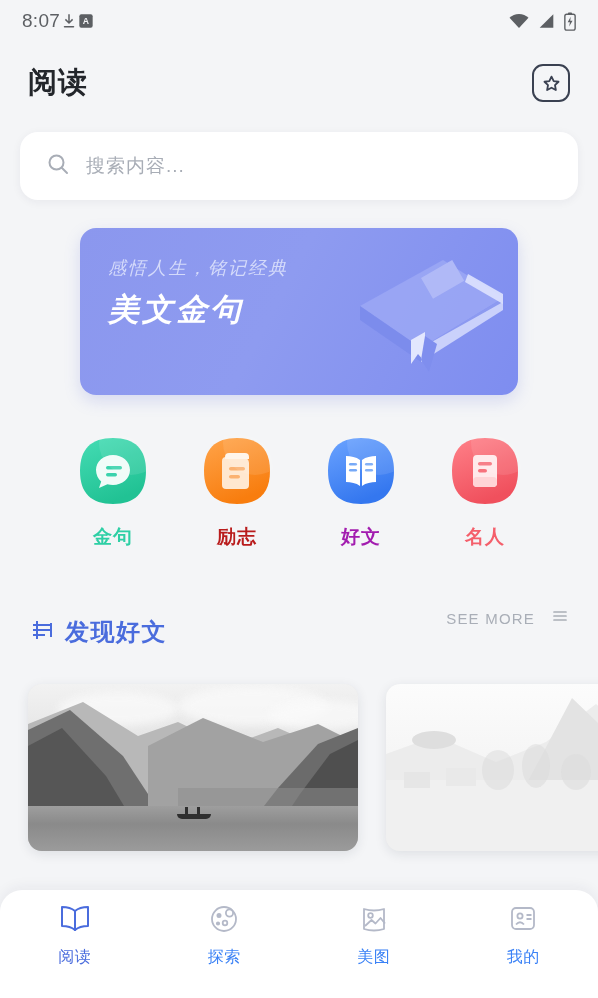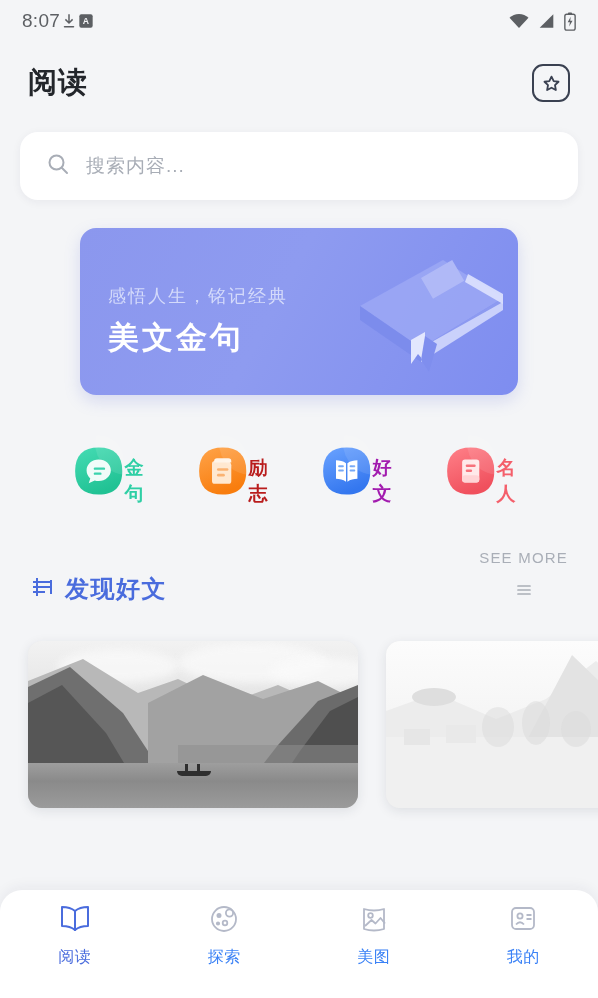--- a/index.html
+++ b/index.html
@@ -41,50 +41,50 @@
   }
   .search-ph { font-size: 19px; color: #a8adb6; letter-spacing: 1px; }
 
   
   .banner-wrap { padding: 28px 80px 0; }
   .banner {
     position: relative; height: 167px; border-radius: 16px; overflow: hidden;
     background: linear-gradient(118deg, #8b97ee 0%, #8e9bf0 45%, #7e8df0 100%);
     box-shadow: 0 6px 16px rgba(110,125,220,.22);
   }
-  .banner-text { position: absolute; left: 28px; top: 56px; }
+  .banner-text { position: absolute; left: 28px; top: 28px; font-style: italic; }
   .banner-sub { font-size: 18px; color: #d4dafa; letter-spacing: 2px; }
   .banner-title {
     font-size: 31px; font-weight: bold; color: #ffffff;
     letter-spacing: 3px; margin-top: 9px;
   }
   .banner-art { position: absolute; right: 8px; top: 8px; }
 
   
   .cats { display: flex; justify-content: center; gap: 44px; padding: 40px 0 0; }
-  .cat { width: 80px; display: flex; flex-direction: row; align-items: flex-end; }
+  .cat { width: 80px; display: flex; flex-direction: column; align-items: center; }
   .cat-ic {
     width: 72px; height: 72px; border-radius: 31px;
     display: flex; align-items: center; justify-content: center; position: relative;
     overflow: hidden;
   }
   .cat-ic::after {
     content: ""; position: absolute; width: 64px; height: 64px; border-radius: 50%;
     left: 22px; top: -24px; background: rgba(255,255,255,.10);
   }
   .cat-lbl { margin-top: 17px; font-size: 19px; font-weight: bold; letter-spacing: 1px; }
 
   
   .sec {
     display: flex; align-items: center; justify-content: space-between;
     padding: 38px 30px 0;
   }
   .sec-left { display: flex; align-items: center; gap: 9px; margin-top: 28px; }
   .sec-title { font-size: 24px; font-weight: bold; color: #4a6cdd; letter-spacing: 1.5px; }
-  .sec-right { display: flex; align-items: center; gap: 17px; flex-direction: column; }
+  .sec-right { display: flex; align-items: center; gap: 17px; }
   .see-more { font-size: 15px; color: #a9aeb7; letter-spacing: 1.2px; }
 
   
   .cards { display: flex; gap: 28px; padding: 36px 0 0 28px; }
   .card {
     border-radius: 14px; overflow: hidden; flex: 0 0 auto;
     box-shadow: 0 3px 12px rgba(30,40,60,.10); position: relative;
     background: #e9e9e9;
   }
   .card.a { width: 330px; height: 167px; }

